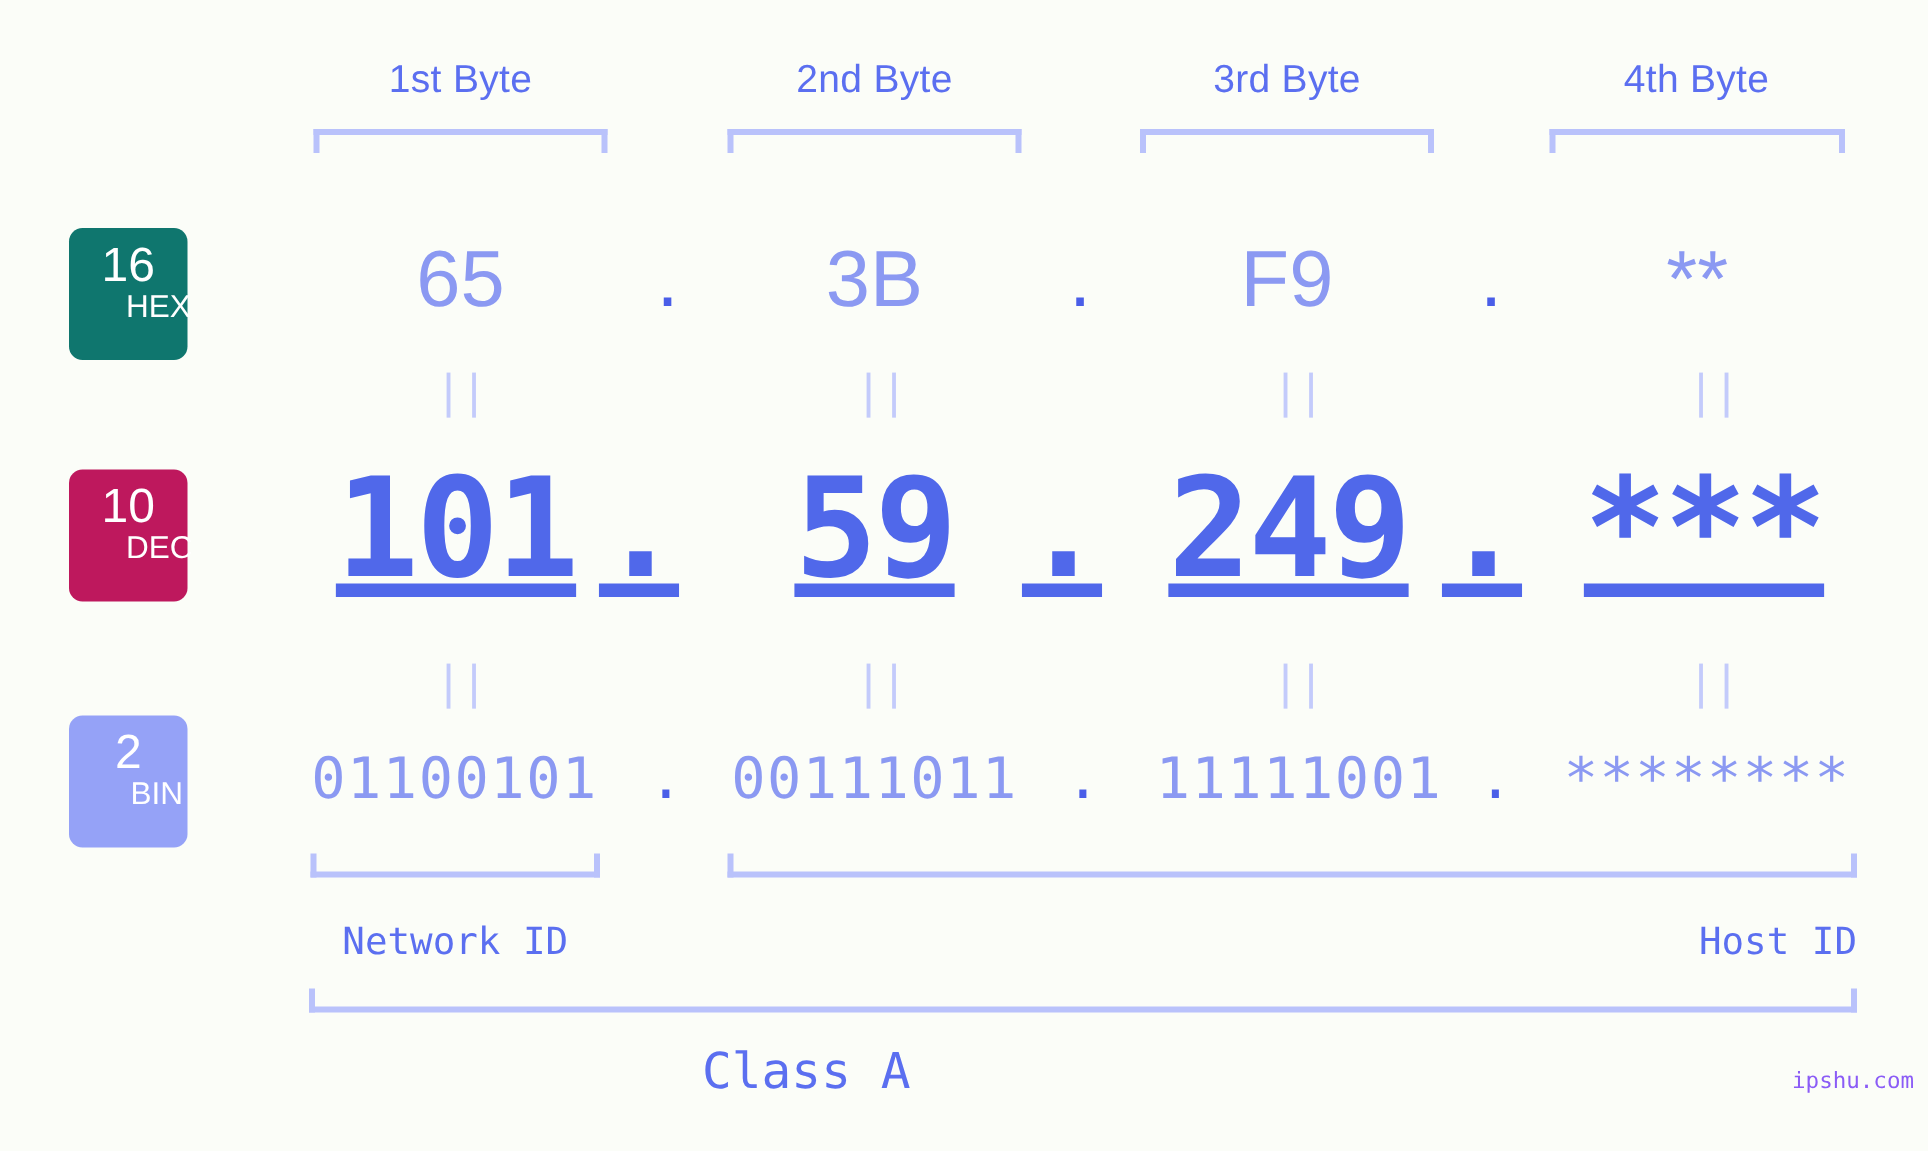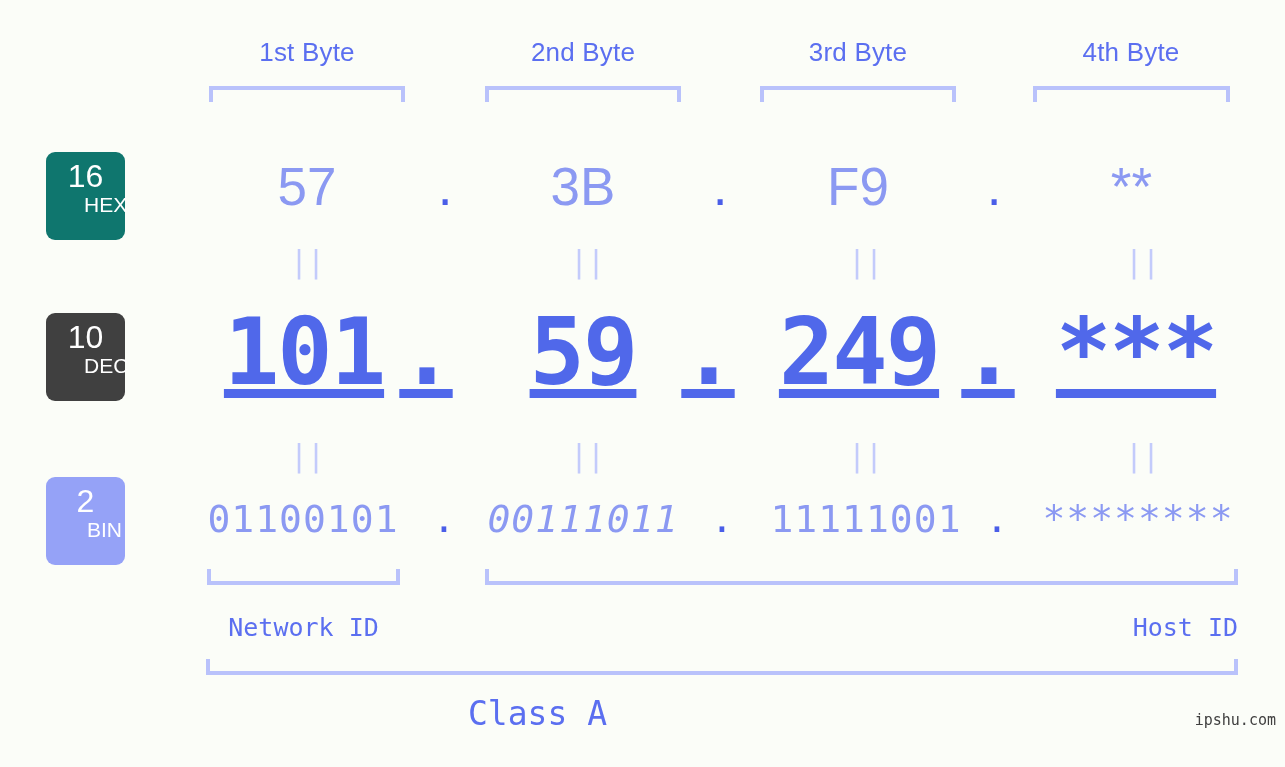--- a/index.html
+++ b/index.html
@@ -68,21 +68,21 @@
     font-weight: 400;
   }
   .badge .abbr {
     display: block;
     font-size: 21px;
     line-height: 24px;
     font-weight: 400;
     padding-left: 38px;
   }
   #badge-hex { top: 152px; height: 88px; background: #0f766e; }
-  #badge-dec { top: 313px; height: 88px; background: #404040; }
+  #badge-dec { top: 313px; height: 88px; background: #be185d; }
   #badge-bin { top: 477px; height: 88px; background: #95a2f7; }
 
   
   .val {
     position: absolute;
     text-align: center;
     white-space: nowrap;
   }
 
   .row-hex .val {
@@ -168,21 +168,21 @@
     font-family: "DejaVu Sans Mono", monospace;
   }
 
   
   #watermark {
     position: absolute;
     right: 9px;
     top: 711px;
     font-size: 15px;
     line-height: 18px;
-    color: #404040;
+    color: #8b5cf6;
     font-family: "DejaVu Sans Mono", monospace;
   }
 </style>
 </head>
 <body>
 
 <div class="stage">
 
   <div class="byte-label" style="left:209px; width:196px;">1st Byte</div>
   <div class="byte-label" style="left:485px; width:196px;">2nd Byte</div>
@@ -201,21 +201,21 @@
   <div class="badge" id="badge-dec">
     <span class="num">10</span>
     <span class="abbr">DEC</span>
   </div>
   <div class="badge" id="badge-bin">
     <span class="num">2</span>
     <span class="abbr">BIN</span>
   </div>
 
   <div class="row-hex">
-    <div class="val" style="left:209px; width:196px;">57</div>
+    <div class="val" style="left:209px; width:196px;">65</div>
     <div class="dot" style="left:405px; width:80px;">.</div>
     <div class="val" style="left:485px; width:196px;">3B</div>
     <div class="dot" style="left:680px; width:80px;">.</div>
     <div class="val" style="left:760px; width:196px;">F9</div>
     <div class="dot" style="left:955px; width:78px;">.</div>
     <div class="val" style="left:1033px; width:197px;">**</div>
   </div>
 
   <div class="eqmark" style="left:290px; top:247px;">||</div>
   <div class="eqmark" style="left:570px; top:247px;">||</div>
@@ -233,21 +233,21 @@
   </div>
 
   <div class="eqmark" style="left:290px; top:441px;">||</div>
   <div class="eqmark" style="left:570px; top:441px;">||</div>
   <div class="eqmark" style="left:848px; top:441px;">||</div>
   <div class="eqmark" style="left:1125px; top:441px;">||</div>
 
   <div class="row-bin">
     <div class="val" style="left:203px; width:200px;">01100101</div>
     <div class="dot" style="left:404px; width:80px;">.</div>
-    <div class="val" style="left:483px; width:200px;font-style:italic;">00111011</div>
+    <div class="val" style="left:483px; width:200px;">00111011</div>
     <div class="dot" style="left:682px; width:80px;">.</div>
     <div class="val" style="left:766px; width:200px;">11111001</div>
     <div class="dot" style="left:958px; width:78px;">.</div>
     <div class="val" style="left:1038px; width:200px;">********</div>
   </div>
 
   <div class="bracket-up" style="left:207px; top:569px; width:193px;"></div>
   <div class="bracket-up" style="left:485px; top:569px; width:753px;"></div>
 
   <div class="idlabel" style="left:207px; top:613px; width:193px;">Network ID</div>

